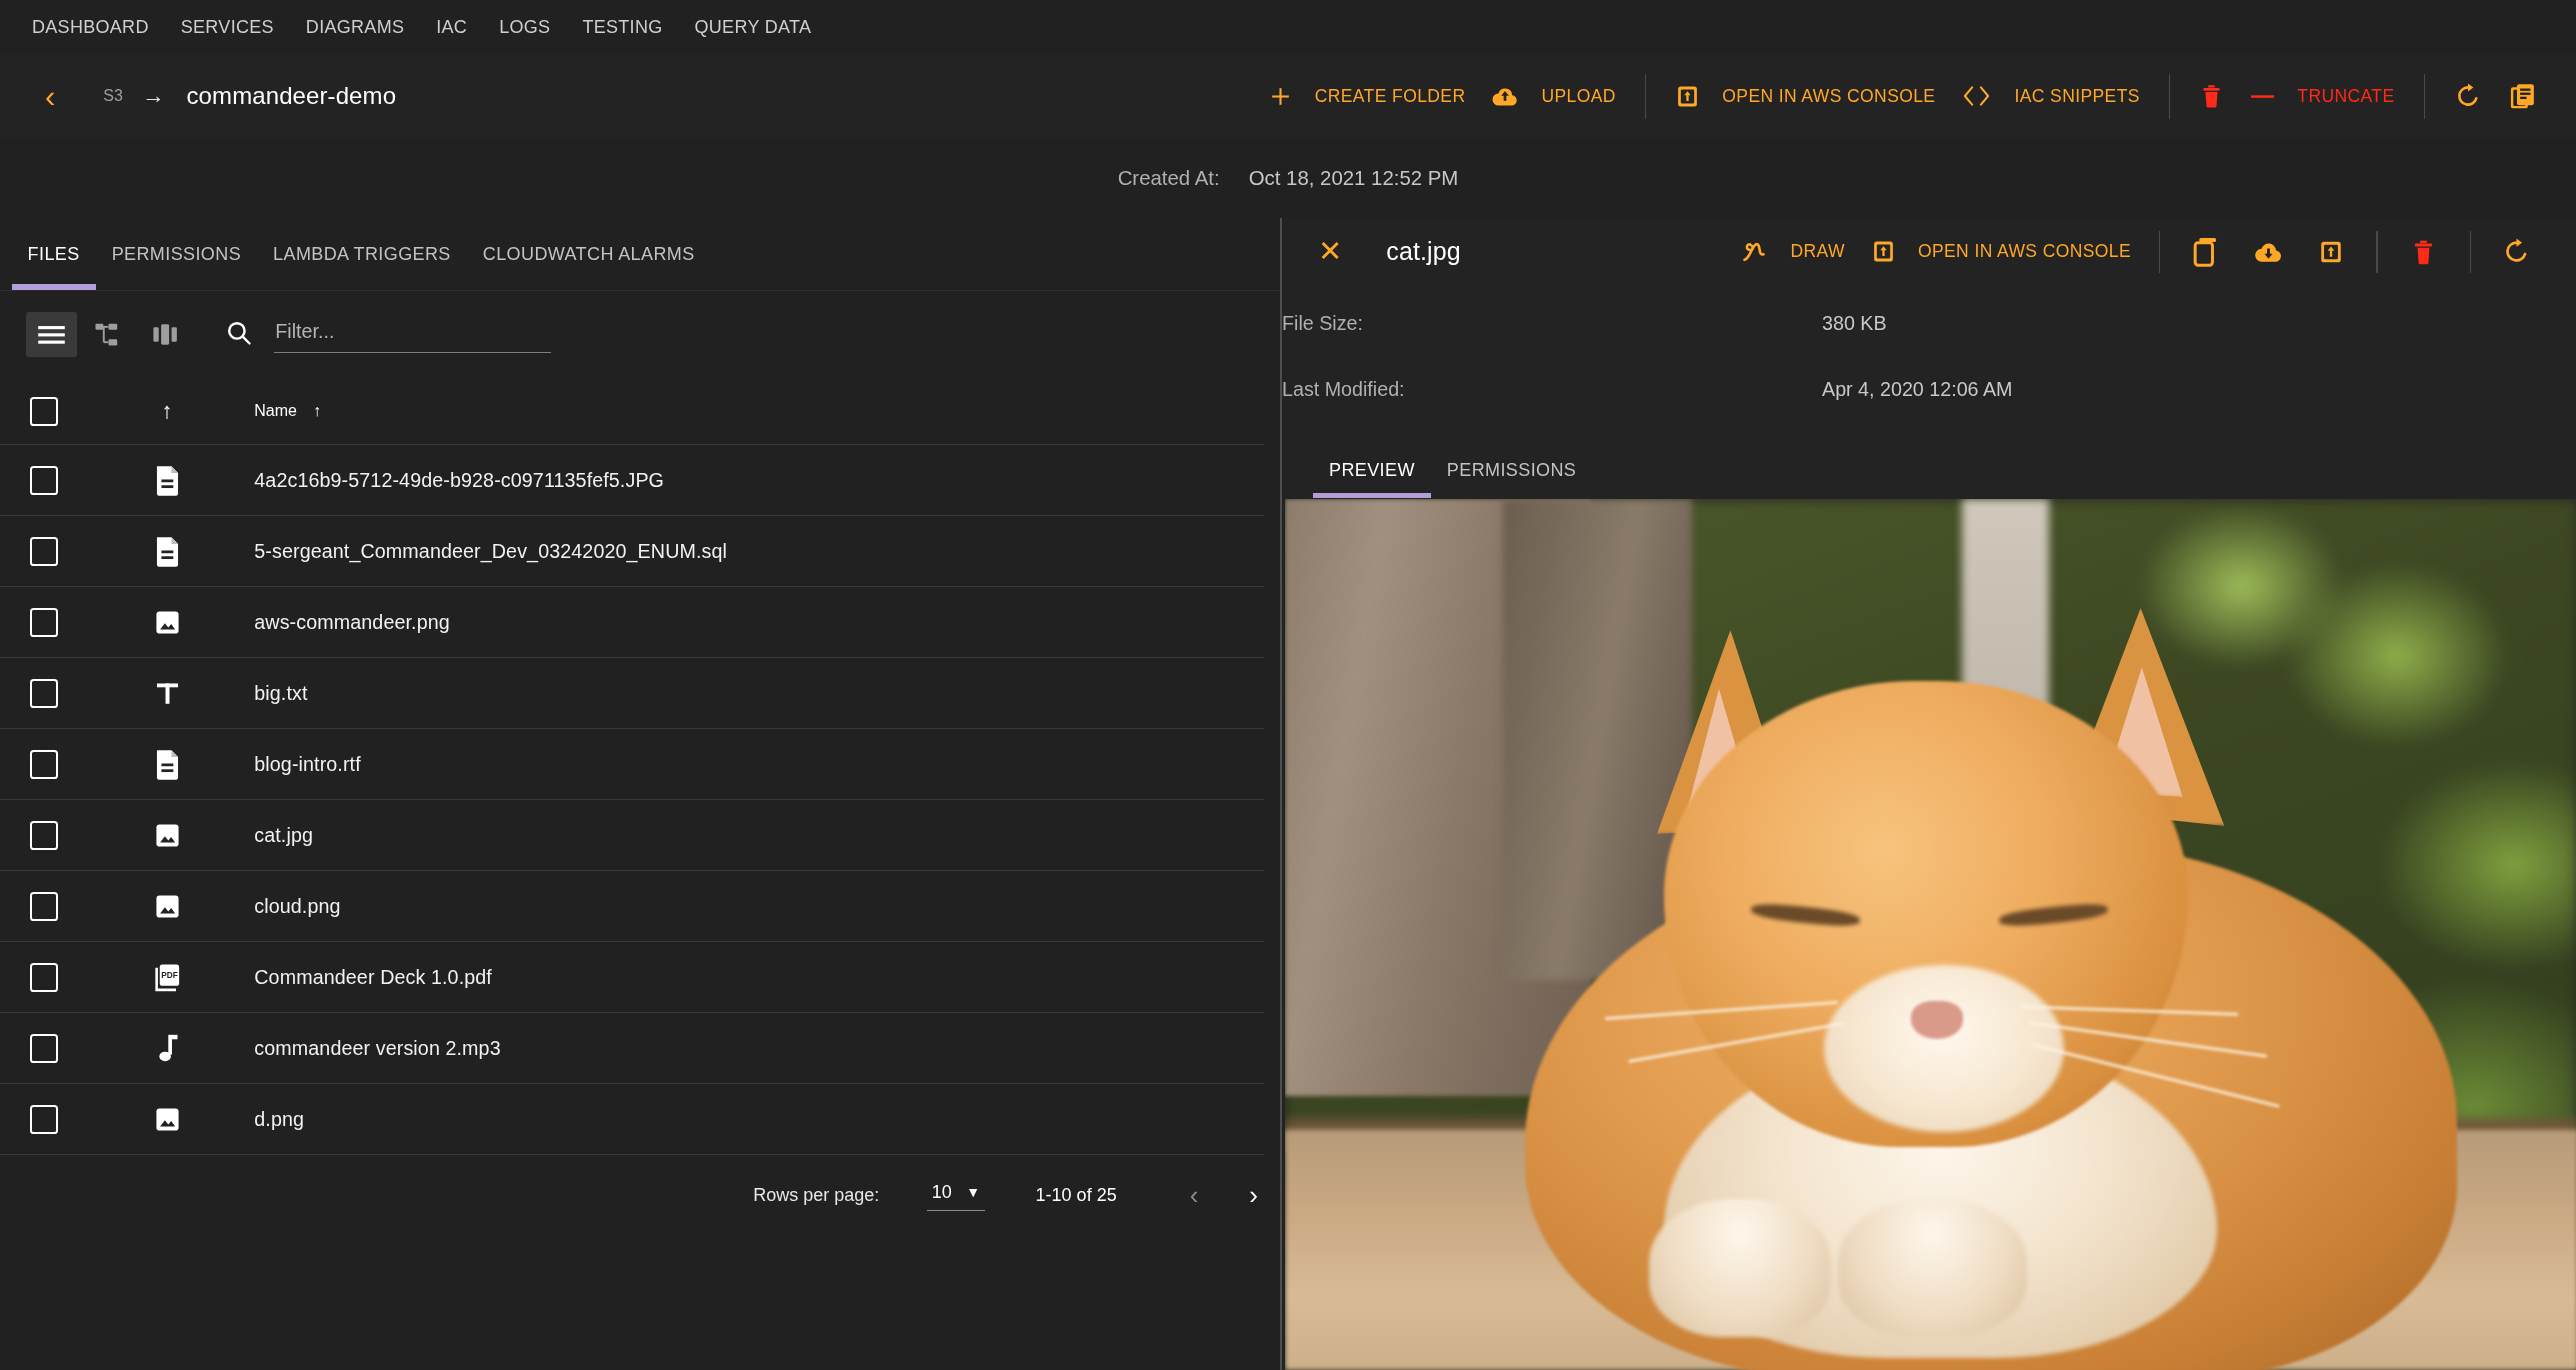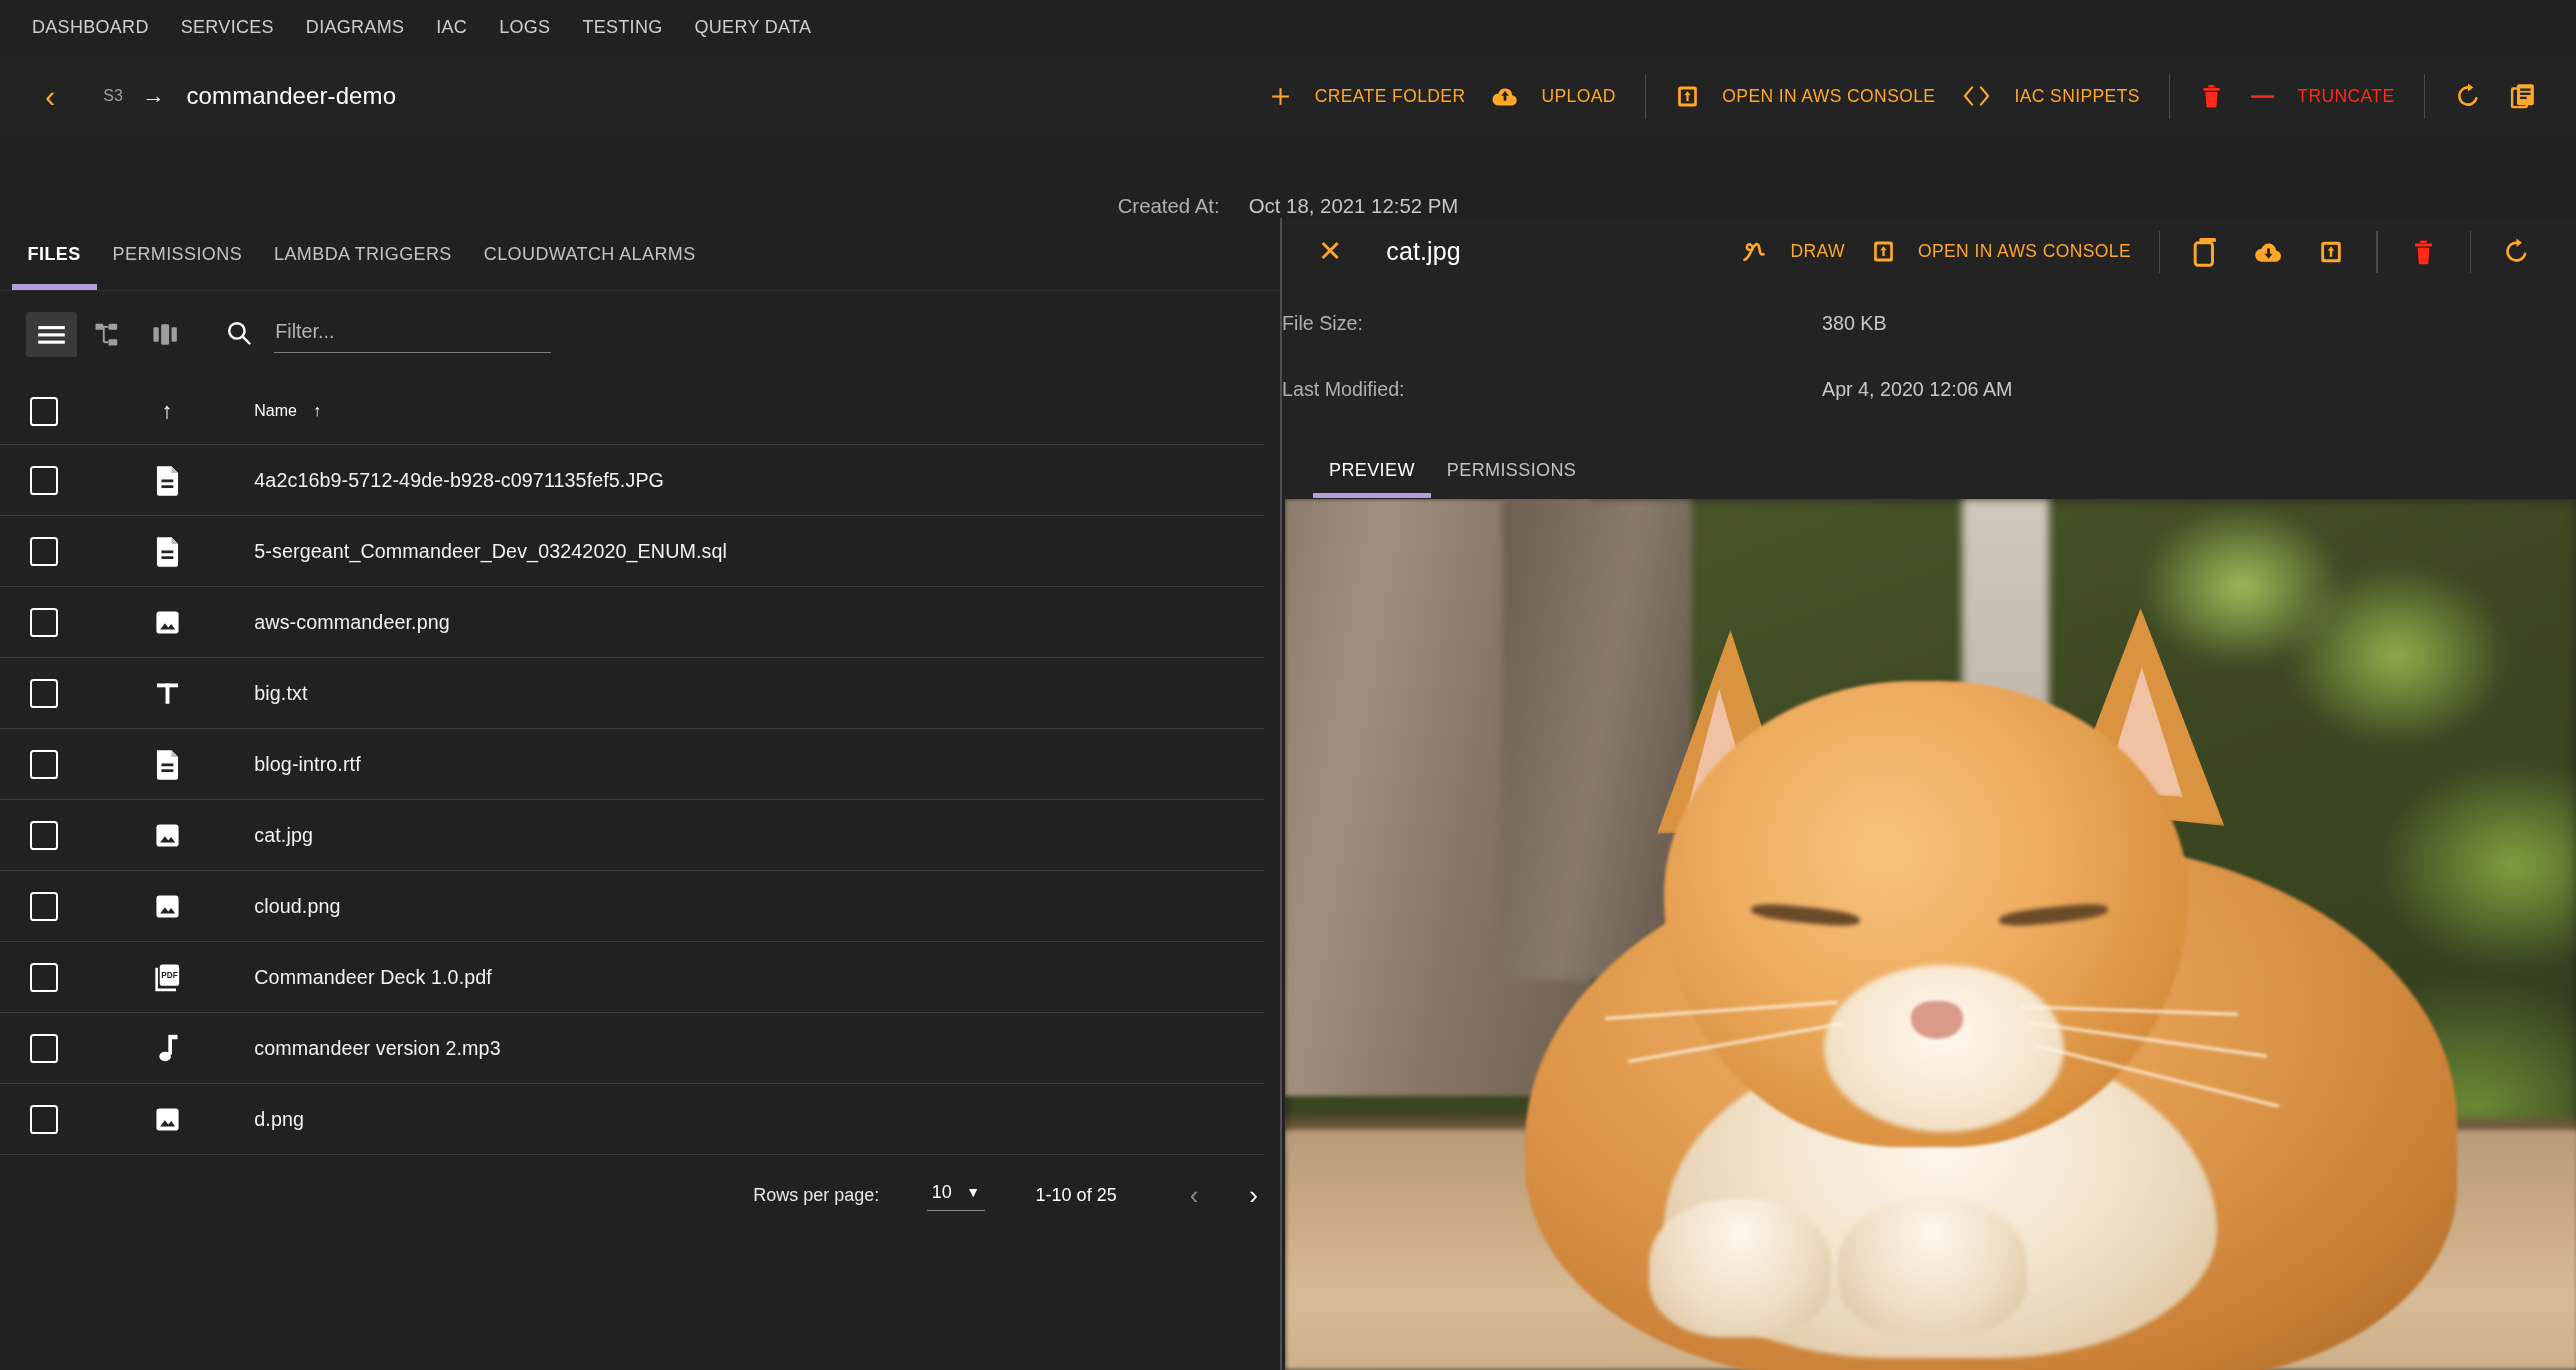--- a/index.html
+++ b/index.html
@@ -42,37 +42,37 @@
     display:flex; align-items:center; gap:22px; color:#ffa726;
     font-size:17.5px; letter-spacing:0.4px; cursor:pointer; padding:0 13px; white-space:nowrap;
   }
   .act.danger { color:#ff2a17; }
   .act-icon { display:flex; align-items:center; justify-content:center; }
   .vdiv { width:1.5px; height:45px; background:#4a4a4a; margin:0 16px; }
 
   
   .createdband {
     position:absolute; left:0; top:138px; width:2576px; height:80px;
-    background:#212121; display:flex; align-items:flex-end; justify-content:center; gap:29px;
+    background:#212121; display:flex; align-items:center; justify-content:center; gap:29px;
   }
   .created-label { color:#b0b0b0; font-size:20.4px; }
   .created-value { color:#c7c7c7; font-size:20.4px; }
 
   
   .leftpane {
     position:absolute; left:0; top:218px; width:1280px; height:1152px;
     background:#212121; overflow:hidden;
   }
   .tabsrow { position:relative; height:73px; display:flex; align-items:center;
              padding-left:11.6px; border-bottom:1.5px solid #2e2e2e; }
   .tab {
     color:#c3c3c3; font-size:18px; letter-spacing:0.4px; padding:0 16px;
     line-height:71px; cursor:pointer; position:relative; white-space:nowrap;
   }
-  .tab.active { color:#ffffff;font-weight:bold; }
+  .tab.active { color:#ffffff; }
   .tab.active::after {
     content:""; position:absolute; left:0; right:0; bottom:0; height:5.1px;
     background:#b39ddb;
   }
 
   .toolsrow { height:87px; display:flex; align-items:center; padding-left:26px; gap:0; }
   .viewbtn {
     width:51px; height:45px; display:flex; align-items:center; justify-content:center;
     cursor:pointer; border-radius:2.9px; margin-right:5.8px;
   }

